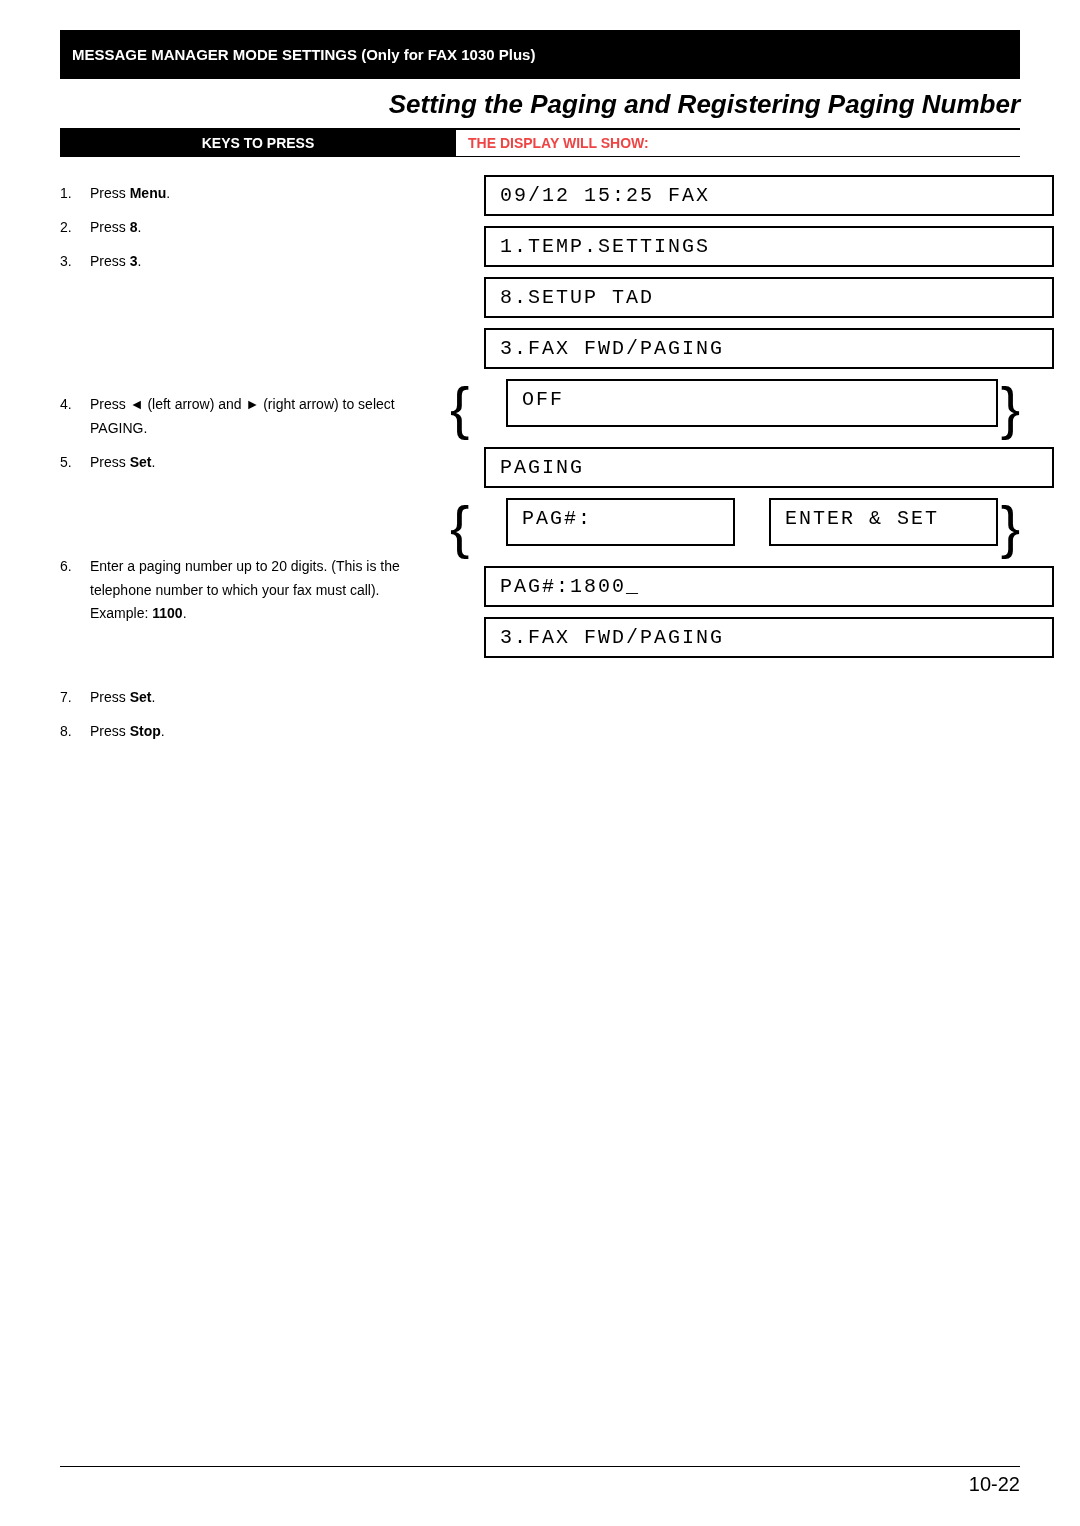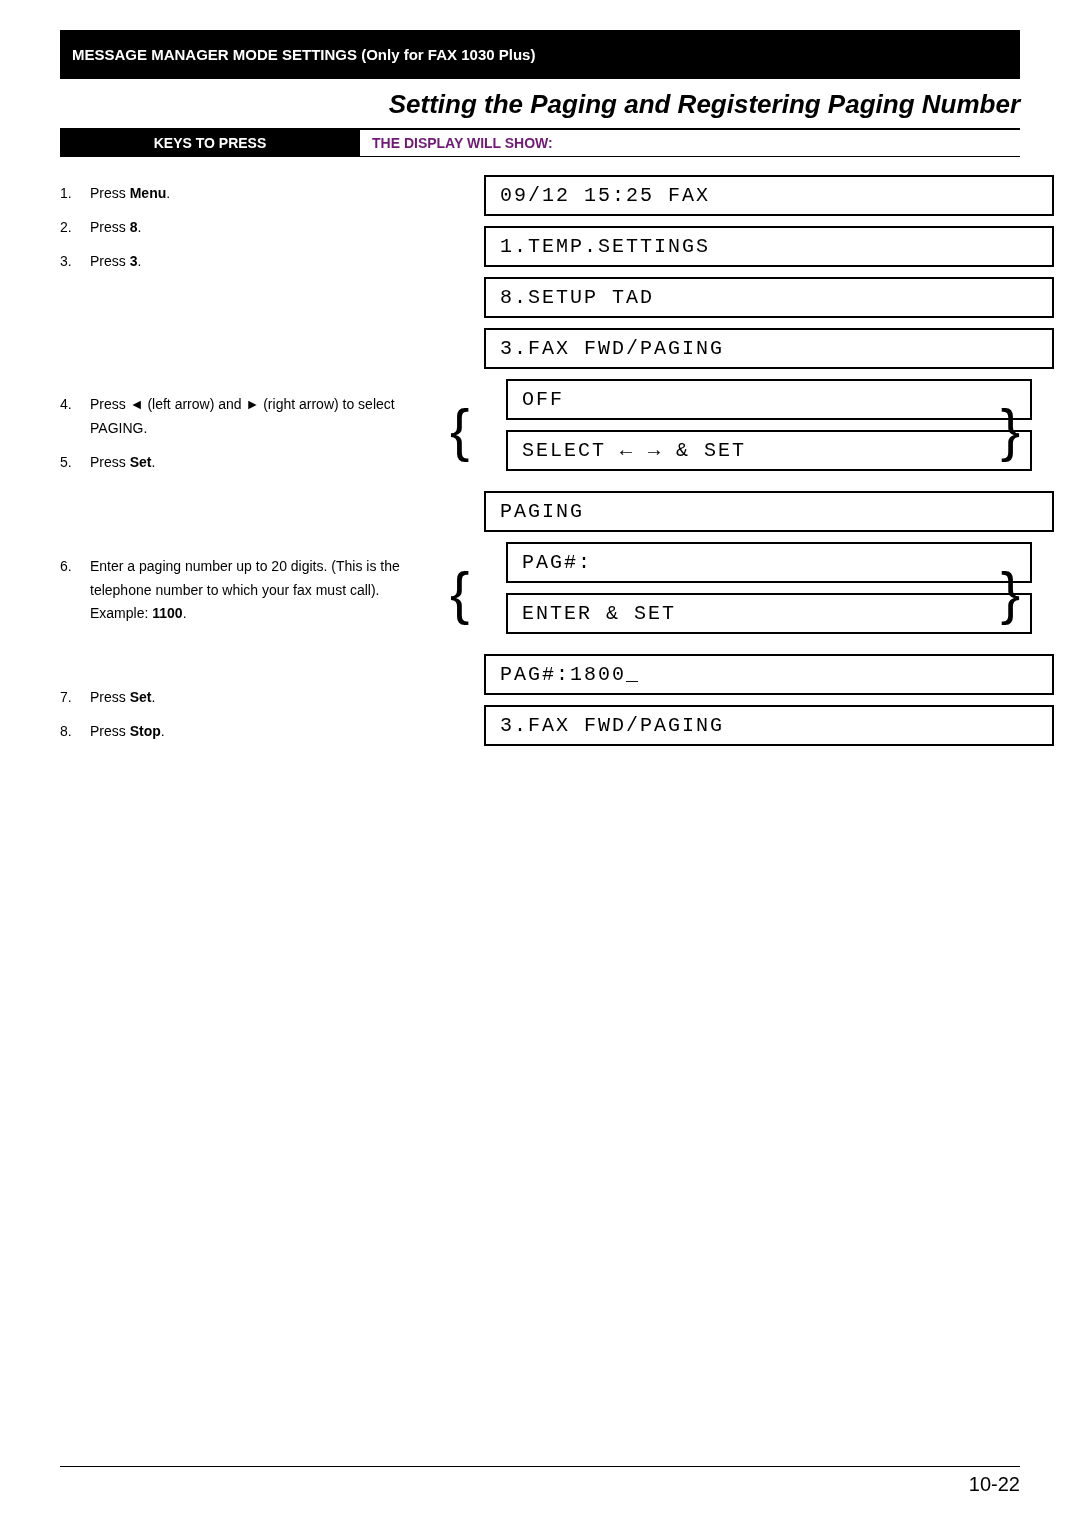--- a/index.html
+++ b/index.html
@@ -65,33 +65,33 @@
       text-align: center;
       margin-bottom: 0;
     }
 
     .col-header-right {
       font-weight: bold;
       font-size: 14px;
       padding: 5px 12px;
       text-align: left;
       border-bottom: none;
-      color: #701a75;
+      color: #ef4444;
       margin-bottom: 0;
     }
 
     .col-headers-row {
       display: flex;
       flex-direction: row;
       border-bottom: 1.5px solid #000;
       border-top: 1.5px solid #000;
     }
 
     .col-header-left-wrap {
-      width: 300px;
+      width: 396px;
       background: #000;
     }
 
     .col-header-right-wrap {
       flex: 1;
     }
 
     .left-instructions {
       padding-top: 15px;
       font-size: 14px;
@@ -150,21 +150,21 @@
       flex-direction: column;
       align-items: flex-end;
       justify-content: center;
       width: 22px;
       padding-left: 2px;
     }
 
     .inner-stack {
       flex: 1;
       display: flex;
-      flex-direction: column;
+      flex-direction: row;
     }
 
     .right-col-content {
       padding-top: 8px;
     }
   </style>
 </head>
 <body>
 
 
@@ -268,23 +268,20 @@
       </div>
 
       <div class="bracket-group">
         <div class="bracket-left">
           <span style="font-size:58px; font-weight:200; line-height:1; color:#000;">{</span>
         </div>
         <div class="inner-stack">
           <div class="display-box display-box-wide">
             <span>OFF</span>
           </div>
-          <div class="display-box display-box-wide">
-            <span>SELECT ← → &amp; SET</span>
-          </div>
         </div>
         <div class="bracket-right">
           <span style="font-size:58px; font-weight:200; line-height:1; color:#000;">}</span>
         </div>
       </div>
 
       <div class="display-box display-box-wide">
         <span>PAGING</span>
       </div>
 

